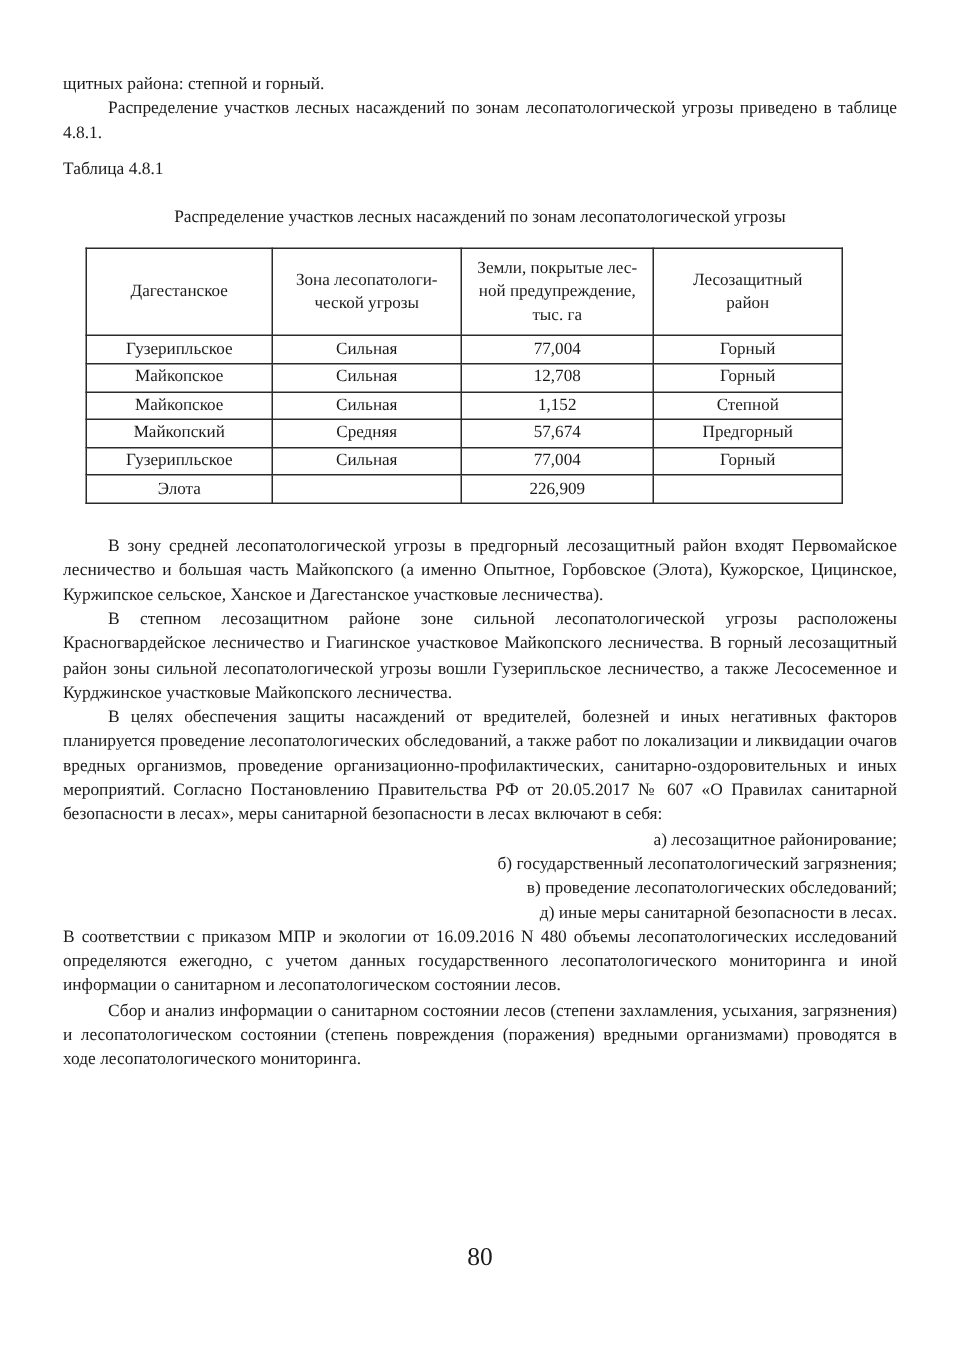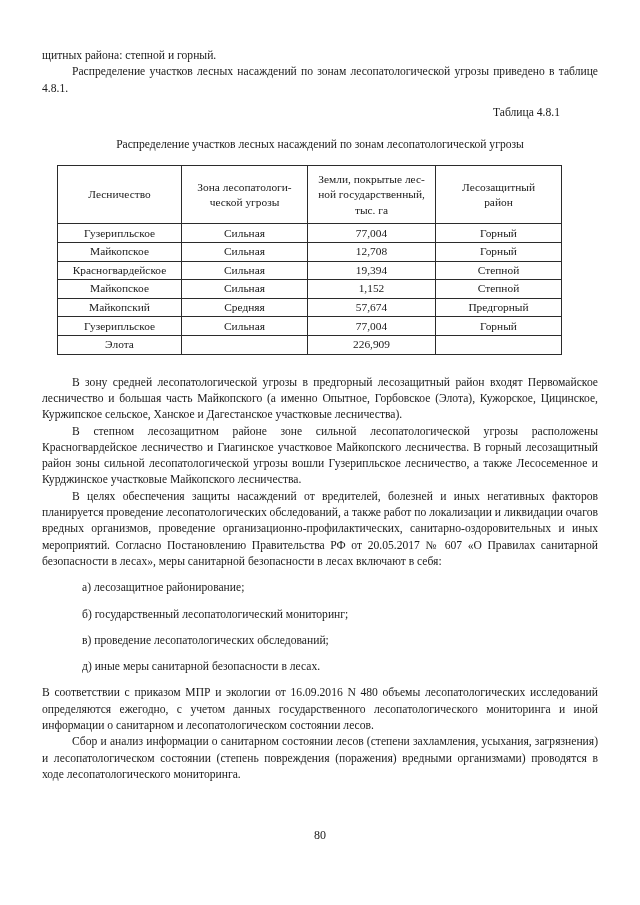--- a/index.html
+++ b/index.html
@@ -38,21 +38,20 @@
     text-justify: inter-word;
     hyphens: manual;
   }
   p.indent { text-indent: 30px; }
   p.noindent { text-indent: 0; }
 
   .tbl-caption-right {
     margin: 0;
     font-size: 11.6px;
     line-height: 16.3px;
-    text-align: right;
     padding-right: 38px;
   }
   .tbl-title {
     margin: 0;
     font-size: 11.6px;
     line-height: 16.3px;
     text-align: center;
   }
 
   .spacer-8 { height: 8px; }
@@ -82,34 +81,34 @@
   }
   table.data-table tbody td {
     height: 15.6px;
   }
   col.c1 { width: 124px; }
   col.c2 { width: 126px; }
   col.c3 { width: 128px; }
   col.c4 { width: 126px; }
 
   .list-item {
-    margin: 10px;
-    font-size: 11.6px;
-    line-height: 16.3px;
-    text-align: left;
+    margin: 0;
+    font-size: 11.6px;
+    line-height: 16.3px;
+    text-align: right;
     text-indent: 30px;
   }
 
   .page-number {
     position: absolute;
     left: 0;
     top: 828px;
     width: 640px;
     text-align: center;
-    font-size: 12px;
+    font-size: 17px;
     font-family: "Liberation Serif", "DejaVu Serif", serif;
   }
 </style>
 </head>
 <body>
 
 <div class="page">
   <div class="content">
 
     <p class="body-text noindent">щитных района: степной и горный.</p>
@@ -129,55 +128,49 @@
     <table class="data-table">
       <colgroup>
         <col class="c1">
           <col class="c2">
           <col class="c3">
           <col class="c4">
       </colgroup>
       <thead>
         <tr>
           <th>
-            <span>Лесничество</span>
+            <span>Дагестанское</span>
           </th>
           <th>
             <span>Зона лесопатологи-</span><br>
             <span>ческой угрозы</span>
           </th>
           <th>
             <span>Земли, покрытые лес-</span><br>
-            <span>ной государственный,</span><br>
+            <span>ной предупреждение,</span><br>
             <span>тыс. га</span>
           </th>
           <th>
             <span>Лесозащитный</span><br>
             <span>район</span>
           </th>
         </tr>
       </thead>
       <tbody id="table-body">
           <tr>
             <td>Гузерипльское</td>
             <td>Сильная</td>
             <td>77,004</td>
             <td>Горный</td>
           </tr>
           <tr>
             <td>Майкопское</td>
             <td>Сильная</td>
             <td>12,708</td>
             <td>Горный</td>
-          </tr>
-          <tr>
-            <td>Красногвардейское</td>
-            <td>Сильная</td>
-            <td>19,394</td>
-            <td>Степной</td>
           </tr>
           <tr>
             <td>Майкопское</td>
             <td>Сильная</td>
             <td>1,152</td>
             <td>Степной</td>
           </tr>
           <tr>
             <td>Майкопский</td>
             <td>Средняя</td>
@@ -203,21 +196,21 @@
 
     <p class="body-text indent">В зону средней лесопатологической угрозы в предгорный лесозащитный район входят Первомайское лесничество и большая часть Майкопского (а именно Опытное, Горбовское (Элота), Кужорское, Цицинское, Куржипское сельское, Ханское и Дагестанское участковые лесничества).</p>
 
     <p class="body-text indent">В степном лесозащитном районе зоне сильной лесопатологической угрозы расположены Красногвардейское лесничество и Гиагинское участковое Майкопского лесничества. В горный лесозащитный район зоны сильной лесопатологической угрозы вошли Гузерипльское лесничество, а также Лесосеменное и Курджинское участковые Майкопского лесничества.</p>
 
 
     <p class="body-text indent">В целях обеспечения защиты насаждений от вредителей, болезней и иных негативных факторов планируется проведение лесопатологических обследований, а также работ по локализации и ликвидации очагов вредных организмов, проведение организационно-профилактических, санитарно-оздоровительных и иных мероприятий. Согласно Постановлению Правительства РФ от 20.05.2017 № 607 «О Правилах санитарной безопасности в лесах», меры санитарной безопасности в лесах включают в себя:</p>
 
     <div id="measures-list">
         <p class="list-item">а) лесозащитное районирование;</p>
-        <p class="list-item">б) государственный лесопатологический мониторинг;</p>
+        <p class="list-item">б) государственный лесопатологический загрязнения;</p>
         <p class="list-item">в) проведение лесопатологических обследований;</p>
         <p class="list-item">д) иные меры санитарной безопасности в лесах.</p>
       </div>
 
     <p class="body-text noindent">В соответствии с приказом МПР и экологии от 16.09.2016 N 480 объемы лесопатологических исследований определяются ежегодно, с учетом данных государственного лесопатологического мониторинга и иной информации о санитарном и лесопатологическом состоянии лесов.</p>
 
     <p class="body-text indent">Сбор и анализ информации о санитарном состоянии лесов (степени захламления, усыхания, загрязнения) и лесопатологическом состоянии (степень повреждения (поражения) вредными организмами) проводятся в ходе лесопатологического мониторинга.</p>
 
   </div>
 

